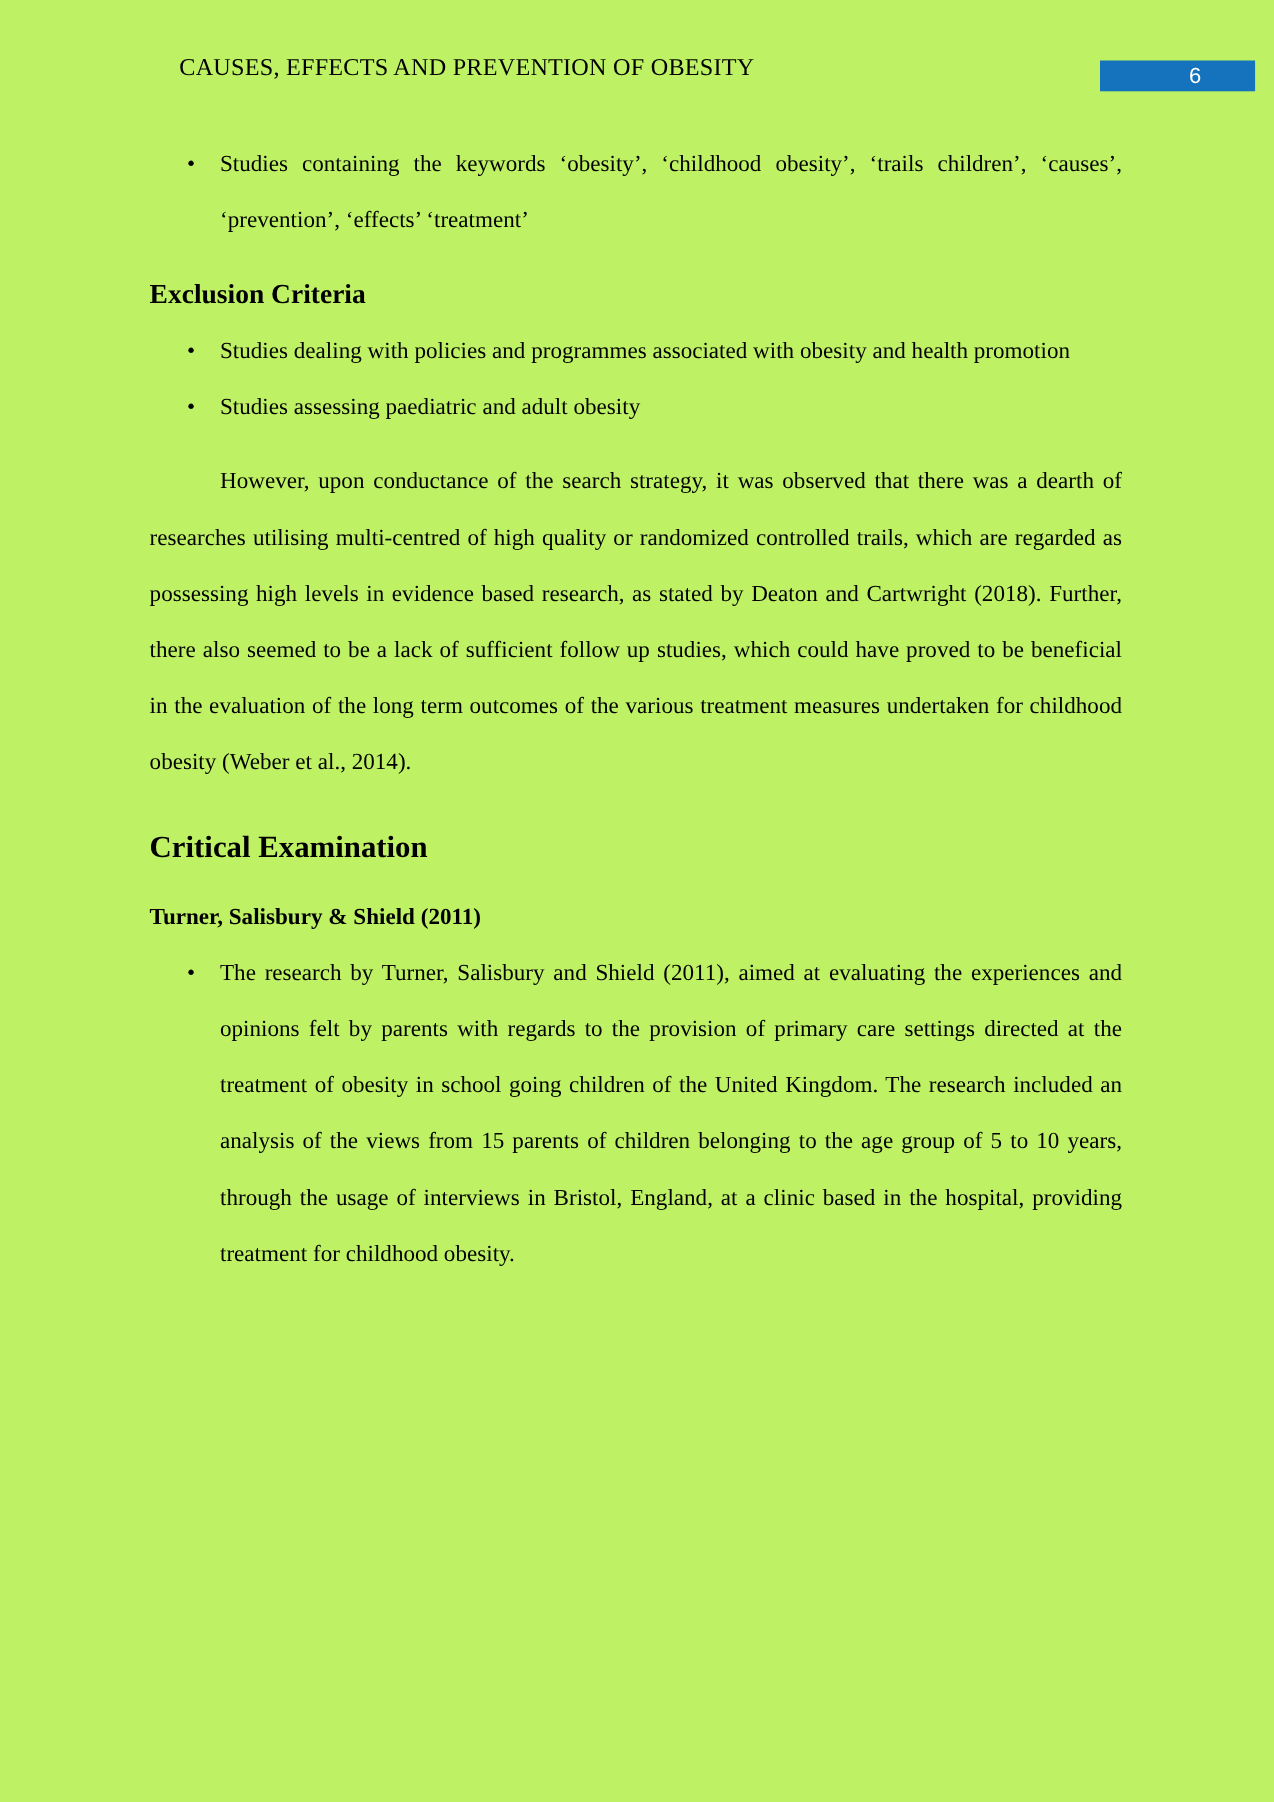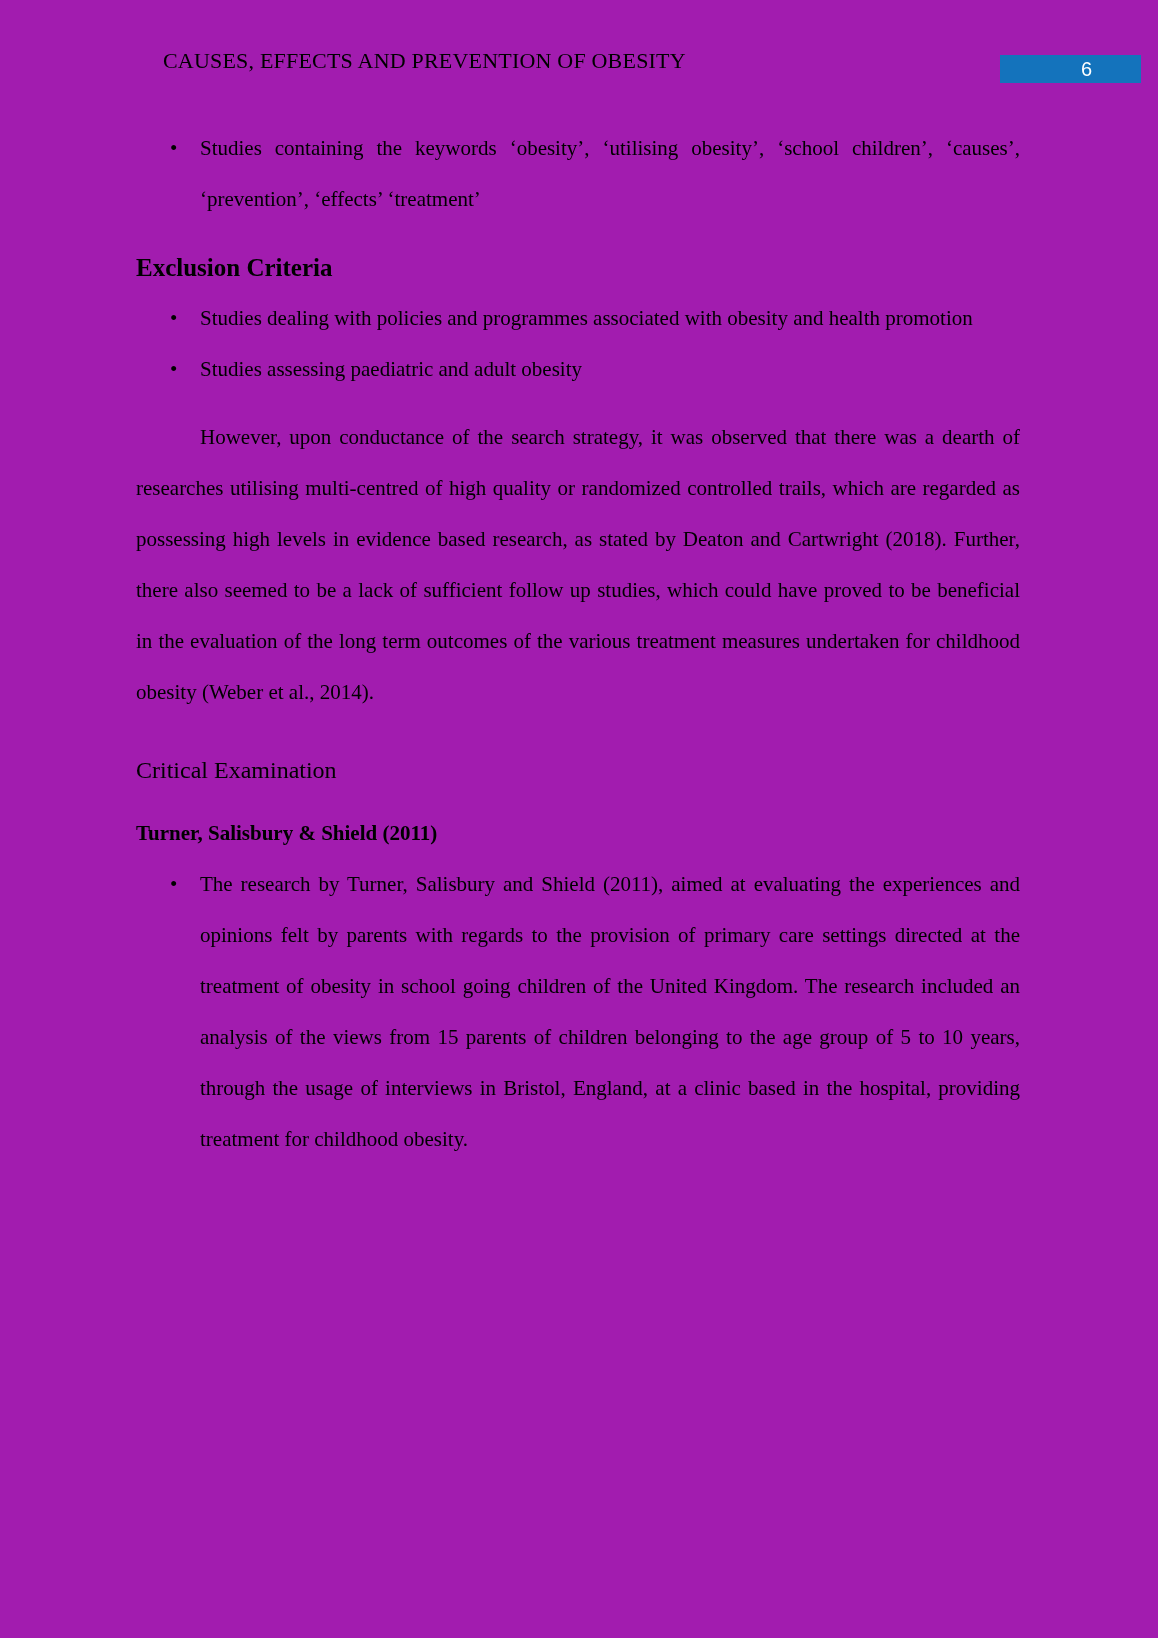--- a/index.html
+++ b/index.html
@@ -2,21 +2,21 @@
 <html><head>
 <meta charset="utf-8">
 <style>
   * { box-sizing: border-box; }
   html, body { margin: 0; padding: 0; background: #ffffff; }
   .page {
     position: relative;
     width: 1158px;
     height: 1638px;
     margin: 0 auto;
-    background: #a21caf;
+    background: #bef264;
     font-family: "Liberation Serif", serif;
     color: #000000;
     padding: 47px 138px 0 136px;
     overflow: hidden;
   }
   
   .running-head-row {
     height: 28px;
     line-height: 28px;
   }
@@ -69,22 +69,22 @@
     font-weight: bold;
     margin: 17px 0 0 0;
     line-height: 51px;
   }
   .body-paragraph {
     margin: 17px 0 0 0;
     text-indent: 64px;
     text-align: justify;
   }
   h1.major-heading {
-    font-size: 24px;
-    font-weight: normal;
+    font-size: 28px;
+    font-weight: bold;
     margin: 27px 0 0 0;
     line-height: 51px;
   }
   h3.sub-heading {
     font-size: 21px;
     font-weight: bold;
     margin: 12px 0 0 0;
     line-height: 51px;
   }
 </style>
@@ -97,21 +97,21 @@
     <span class="running-head">CAUSES, EFFECTS AND PREVENTION OF OBESITY</span>
   </div>
 
   <div class="page-number-badge">
     <span>6</span>
   </div>
 
   <div class="doc-body">
 
     <ul class="bullets">
-      <li>Studies containing the keywords ‘obesity’, ‘utilising obesity’, ‘school children’, ‘causes’, ‘prevention’, ‘effects’  ‘treatment’</li>
+      <li>Studies containing the keywords ‘obesity’, ‘childhood obesity’, ‘trails children’, ‘causes’, ‘prevention’, ‘effects’  ‘treatment’</li>
     </ul>
 
     <h2 class="section-heading">Exclusion Criteria</h2>
 
     <ul class="bullets">
       <li>Studies dealing with policies and programmes associated with  obesity and  health promotion</li>
       <li>Studies assessing paediatric and adult obesity</li>
     </ul>
 
     <p class="body-paragraph">However, upon conductance of the search strategy, it was observed that there was a dearth of researches utilising multi-centred of high quality or randomized controlled trails, which are regarded as possessing high levels in evidence based research, as stated by Deaton and Cartwright (2018). Further, there also seemed to be a lack of sufficient follow up studies, which could have proved to be beneficial in the evaluation of the long term outcomes of the various treatment measures undertaken for childhood obesity (Weber et al., 2014).</p>

